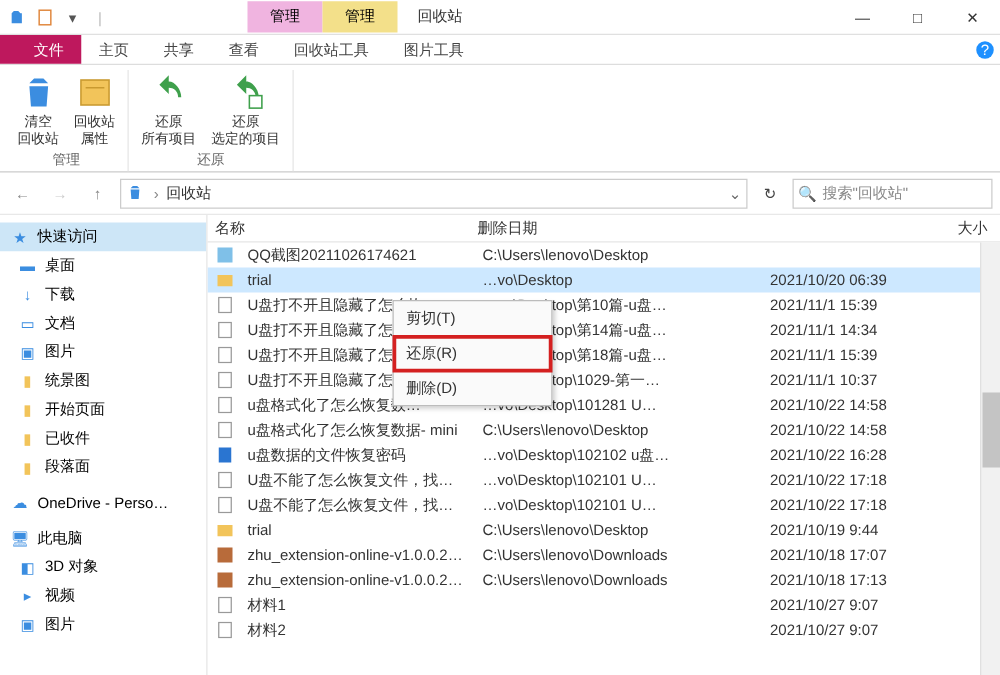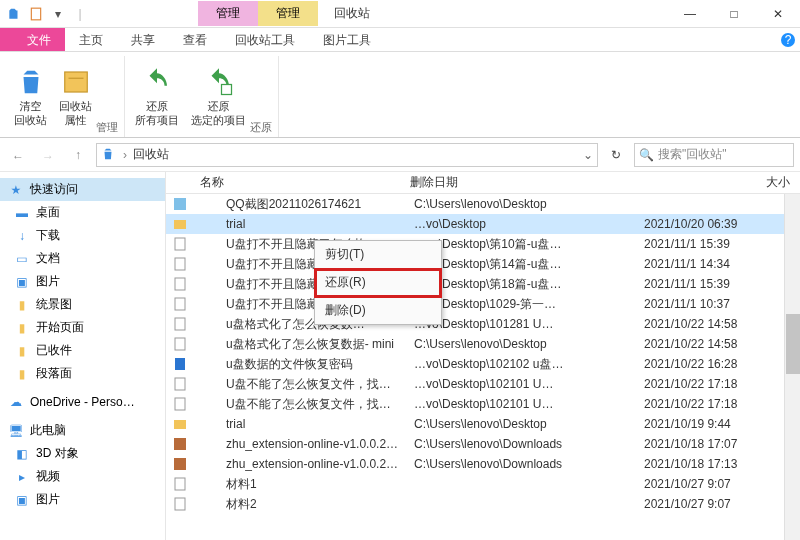--- a/index.html
+++ b/index.html
@@ -10,26 +10,26 @@
 .title-tabs { display:flex; margin-left:104px; }
 .title-tab { padding:4px 18px; font-size:12px; text-align:center; }
 .title-tab.pink { background:#f0b4e0; }
 .title-tab.yellow { background:#f3e08a; }
 .window-title { margin-left:16px; font-size:12px; color:#333; }
 .win-controls { margin-left:auto; display:flex; }
 .win-btn { width:44px; height:28px; display:flex; align-items:center; justify-content:center; color:#333; }
 
 .tabbar { height:24px; display:flex; border-bottom:1px solid #ddd; background:#fff; }
 .tab { padding:4px 14px; font-size:12px; color:#444; }
-.tab.active { background:#ec4899; color:#fff;padding-left:27px; }
+.tab.active { background:#be185d; color:#fff;padding-left:27px; }
 .help-q { margin-left:auto; width:24px; height:24px; display:flex; align-items:center; justify-content:center; }
 .help-q svg circle { fill:#1e90ff; }
 
 .ribbon { height:86px; display:flex; border-bottom:1px solid #ccc; padding:4px 4px 0; background:#fff; }
-.rib-group { display:flex; flex-direction:row; align-items:center; padding:0 6px; border-right:1px solid #e6e6e6; }
+.rib-group { display:flex; flex-direction:column; align-items:center; padding:0 6px; border-right:1px solid #e6e6e6; }
 .rib-row { display:flex; gap:4px; }
 .rib-btn { display:flex; flex-direction:column; align-items:center; padding:2px 4px; min-width:36px; }
 .rib-btn .ico { width:32px; height:32px; display:flex; align-items:center; justify-content:center; }
 .rib-btn .lbl { font-size:11px; color:#333; text-align:center; line-height:1.2; margin-top:2px; }
 .rib-group-label { font-size:11px; color:#666; margin-top:auto; margin-bottom:2px; text-align:center; }
 
 .addressbar { height:34px; display:flex; align-items:center; padding:4px 6px; gap:6px; border-bottom:1px solid #e8e8e8; }
 .nav-arrow { width:24px; height:24px; display:flex; align-items:center; justify-content:center; color:#888; border-radius:2px; }
 .addr-box { flex:1; height:24px; border:1px solid #ccc; display:flex; align-items:center; padding:0 4px; gap:6px; }
 .addr-icon { width:16px; height:16px; }
@@ -43,21 +43,21 @@
 .sidebar { width:166px; border-right:1px solid #e6e6e6; overflow:hidden; padding-top:6px; }
 .sb-group { margin-bottom:6px; }
 .sb-item { display:flex; align-items:center; gap:6px; padding:3px 6px 3px 14px; font-size:12px; }
 .sb-item.root { padding-left:8px; }
 .sb-item.selected { background:#cde6f7; }
 .sb-ico { width:16px; height:16px; display:flex; align-items:center; justify-content:center; }
 
 .main { flex:1; display:flex; flex-direction:column; position:relative; }
 .col-headers { display:flex; height:22px; border-bottom:1px solid #e6e6e6; align-items:center; font-size:12px; color:#333; }
 .col { padding:0 6px; overflow:hidden; text-overflow:ellipsis; white-space:nowrap; }
-.c-name { width:210px;margin-left:28px; }
+.c-name { width:210px; }
 .c-orig { width:230px; }
 .c-date { width:130px; }
 .c-size { flex:1; text-align:right; padding-right:10px; }
 
 .rows { flex:1; overflow:hidden; }
 .row { display:flex; align-items:center; height:20px; font-size:12px; color:#333; }
 .row.selected { background:#cde8ff; }
 .row .fi { width:16px; height:16px; margin:0 4px 0 6px; display:flex; align-items:center; justify-content:center; }
 
 .ctx-menu { position:absolute; left:314px; top:240px; width:128px; background:#fafafa; border:1px solid #bcbcbc; box-shadow:2px 2px 4px rgba(0,0,0,0.2); z-index:50; }

